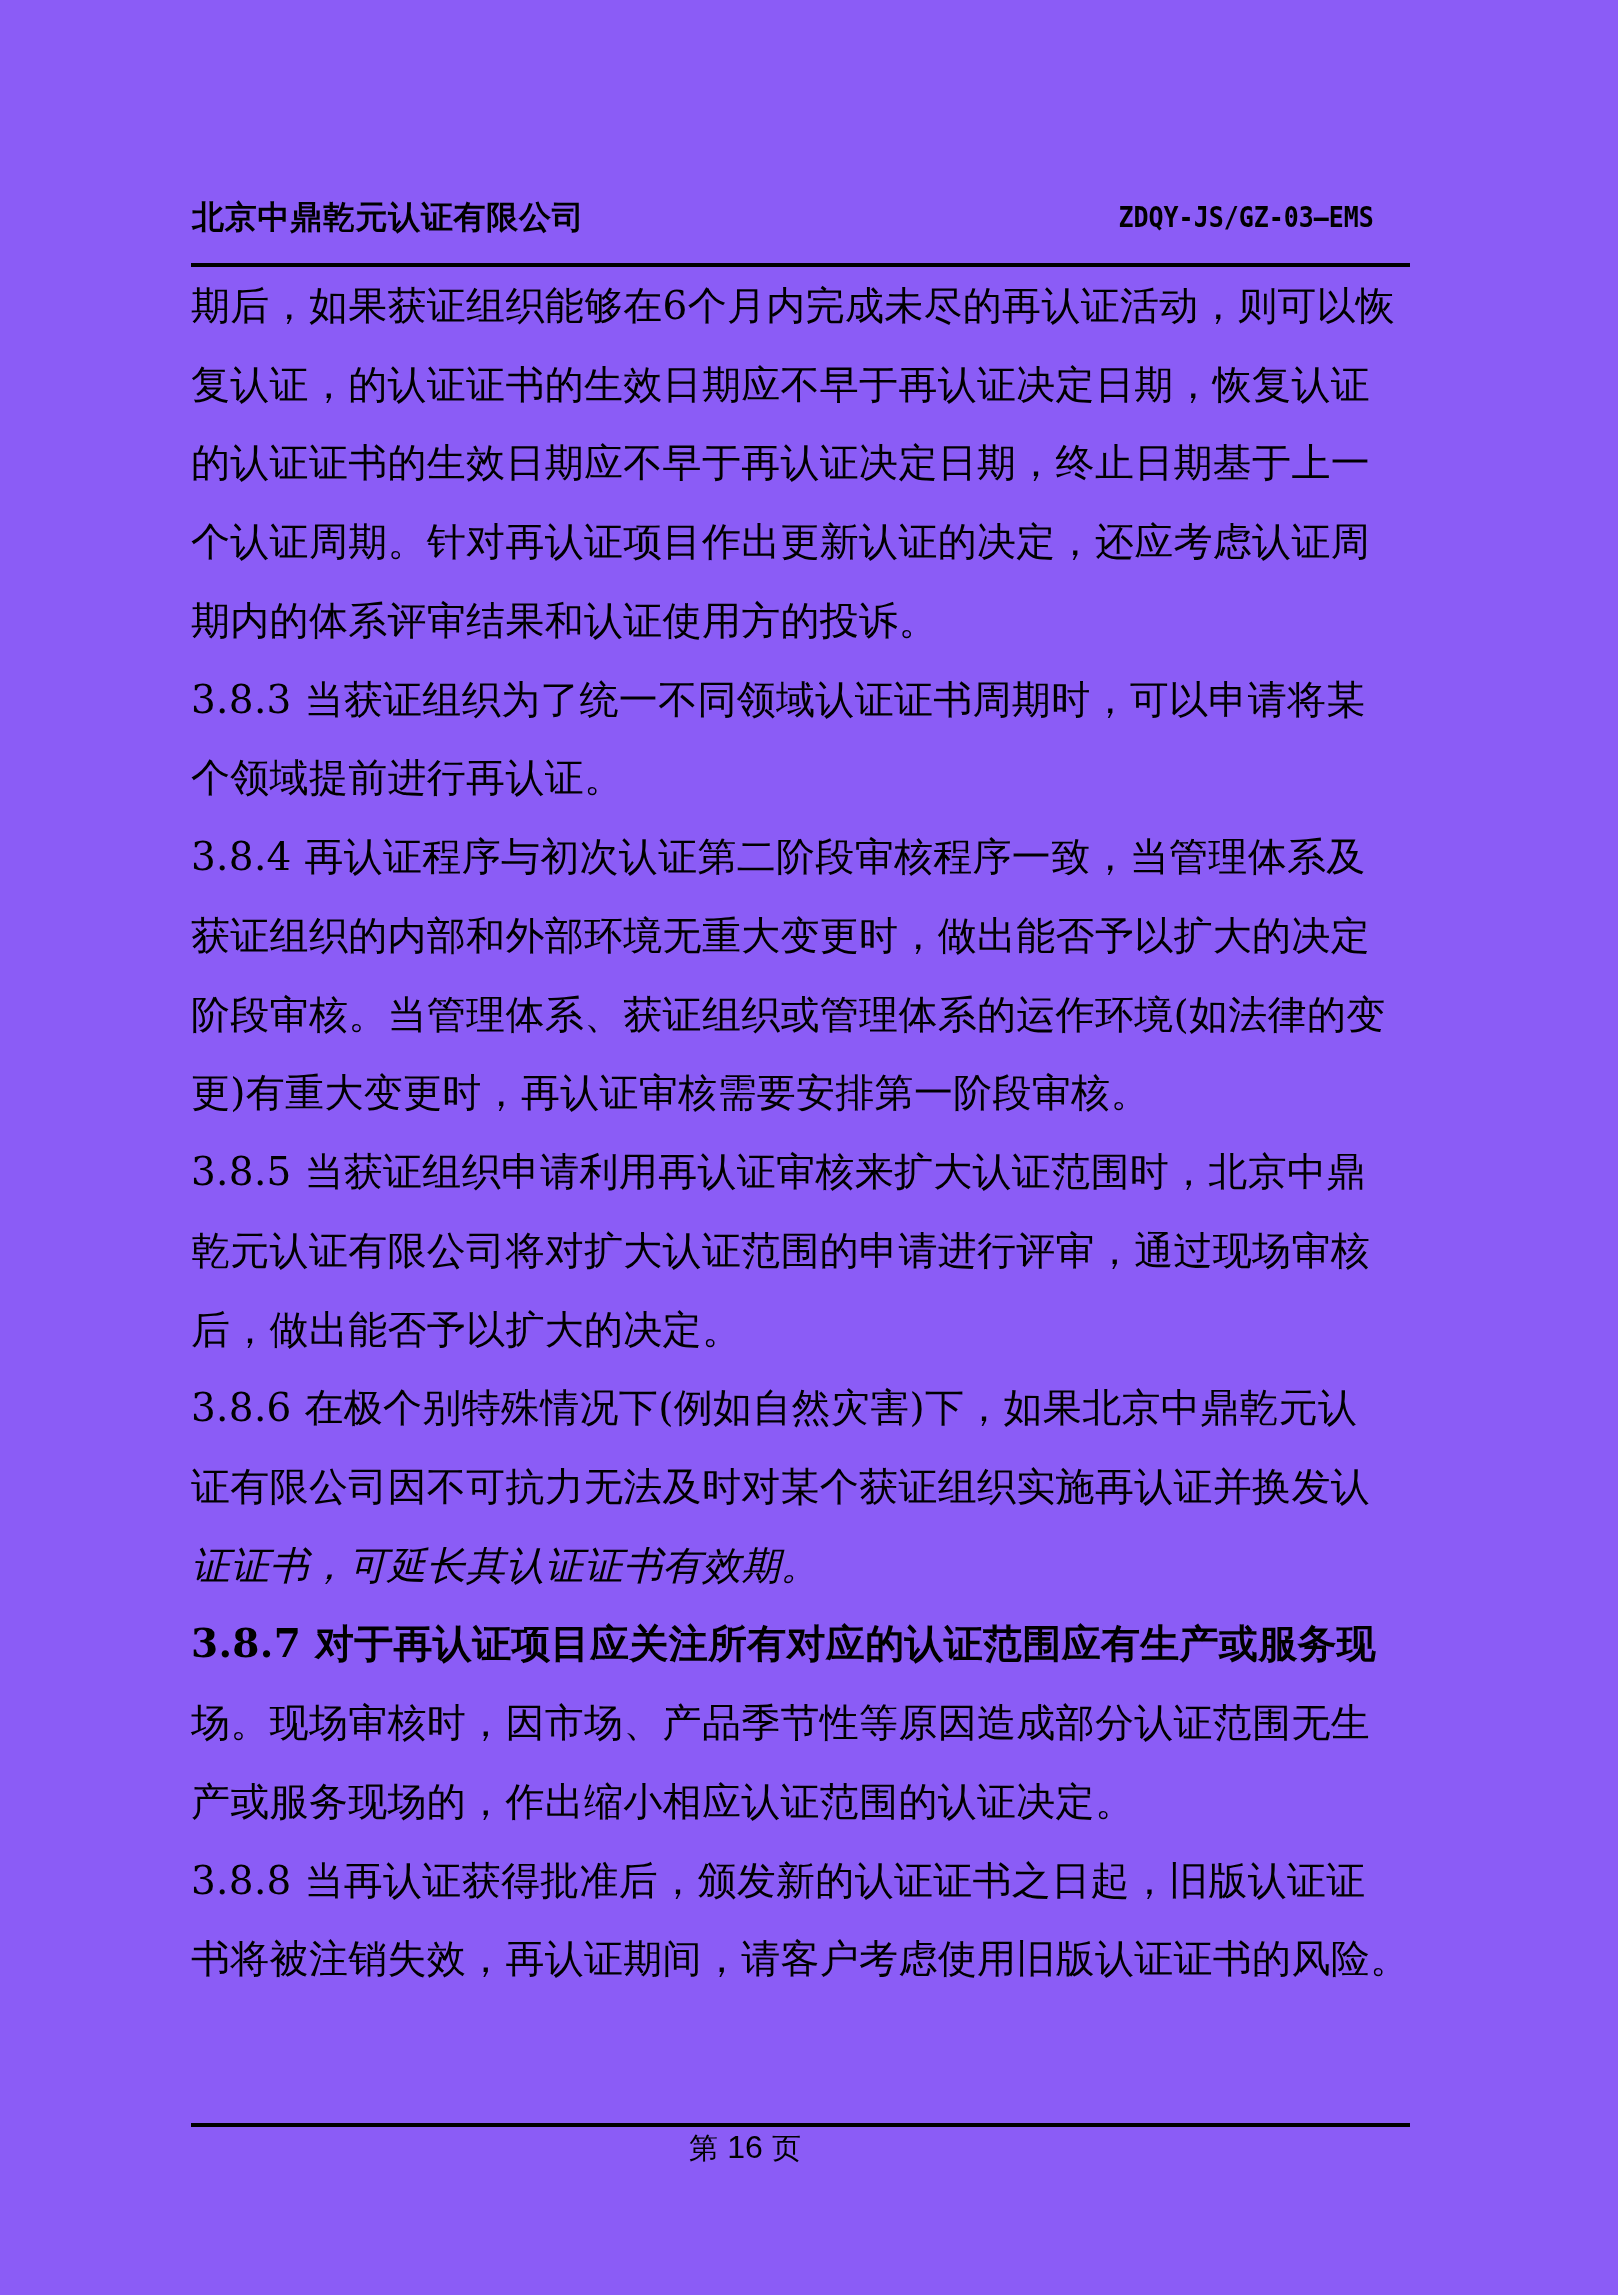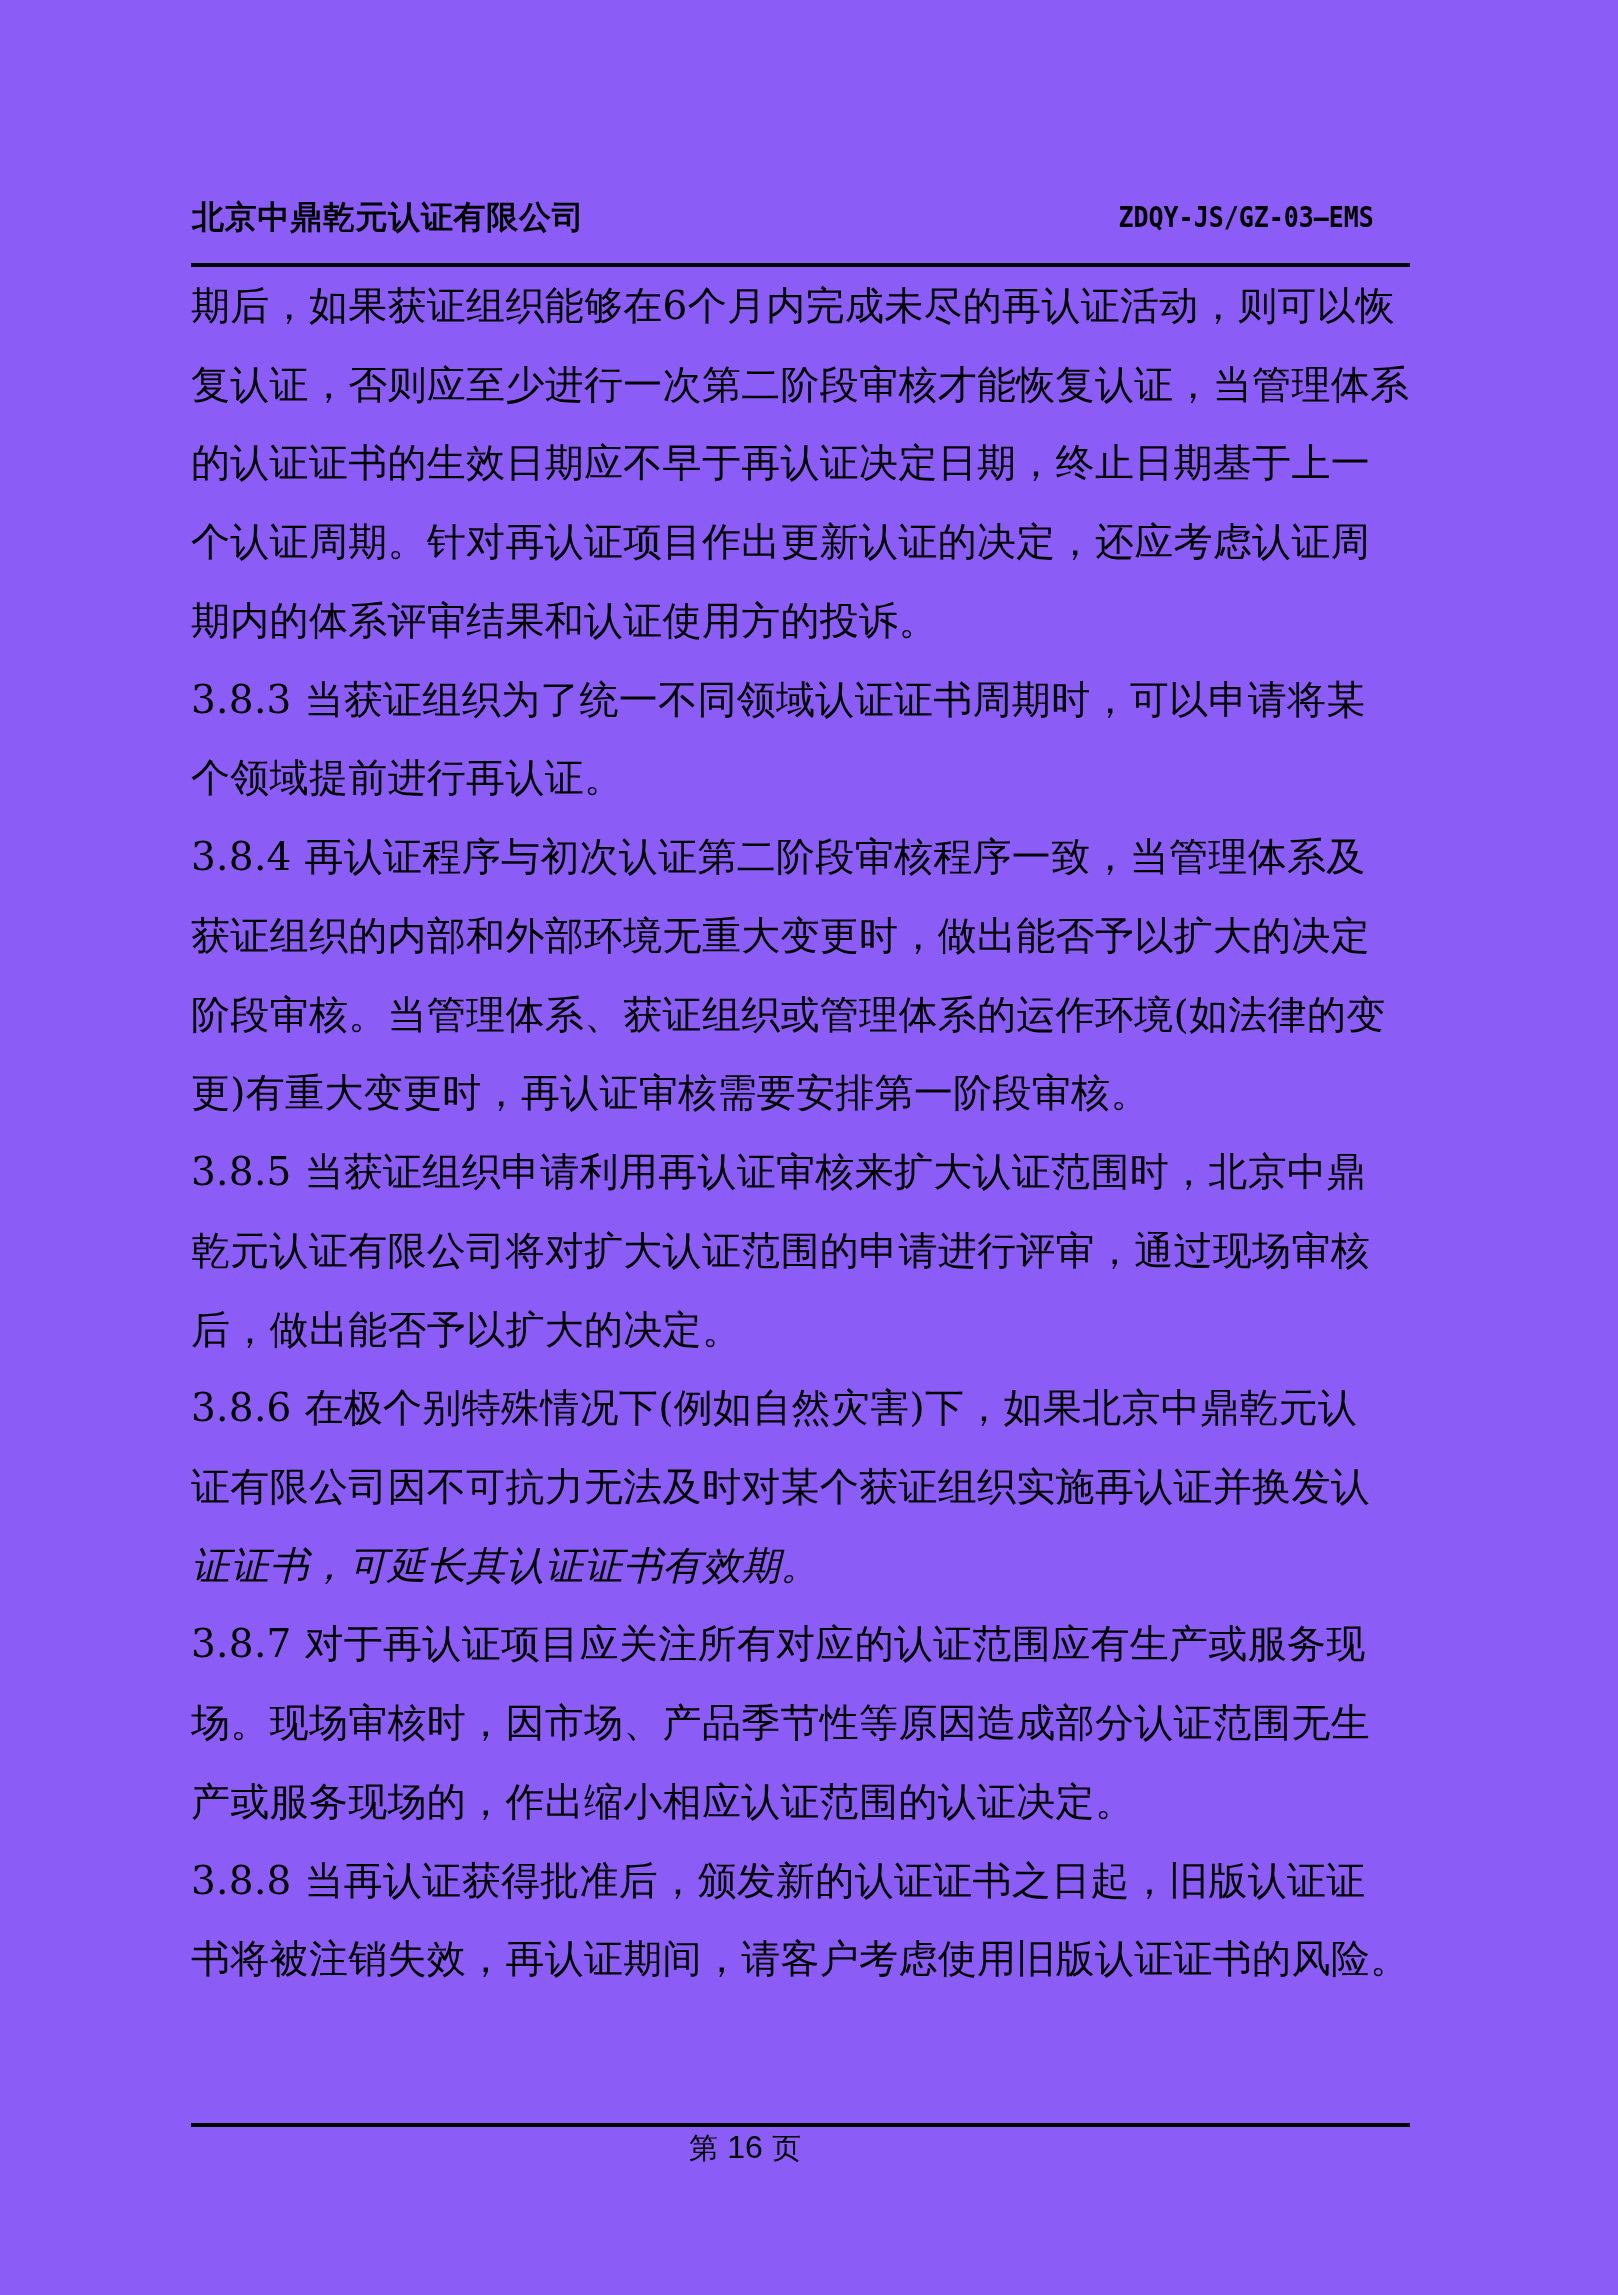--- a/index.html
+++ b/index.html
@@ -103,37 +103,37 @@
 <body>
 
 <div class="page">
 
   <div class="header-left">北京中鼎乾元认证有限公司</div>
   <div class="header-right">ZDQY-JS/GZ-03—EMS</div>
   <div class="rule top"></div>
 
   <div class="body-lines">
     <div class="line" style="top:0px;">期后，如果获证组织能够在6个月内完成未尽的再认证活动，则可以恢</div>
-    <div class="line" style="top:79px;">复认证，否则应至少进行一次第二阶段审核才能恢复认证，当管理体系</div>
+    <div class="line" style="top:79px;">复认证，的认证证书的生效日期应不早于再认证决定日期，恢复认证</div>
     <div class="line" style="top:157px;">的认证证书的生效日期应不早于再认证决定日期，终止日期基于上一</div>
     <div class="line" style="top:236px;">个认证周期。针对再认证项目作出更新认证的决定，还应考虑认证周</div>
     <div class="line" style="top:315px;">期内的体系评审结果和认证使用方的投诉。</div>
     <div class="line" style="top:394px;">3.8.3 当获证组织为了统一不同领域认证证书周期时，可以申请将某</div>
     <div class="line" style="top:472px;">个领域提前进行再认证。</div>
     <div class="line" style="top:551px;">3.8.4 再认证程序与初次认证第二阶段审核程序一致，当管理体系及</div>
     <div class="line" style="top:630px;">获证组织的内部和外部环境无重大变更时，做出能否予以扩大的决定</div>
     <div class="line" style="top:709px;">阶段审核。当管理体系、获证组织或管理体系的运作环境(如法律的变</div>
     <div class="line" style="top:787px;">更)有重大变更时，再认证审核需要安排第一阶段审核。</div>
     <div class="line" style="top:866px;">3.8.5 当获证组织申请利用再认证审核来扩大认证范围时，北京中鼎</div>
     <div class="line" style="top:945px;">乾元认证有限公司将对扩大认证范围的申请进行评审，通过现场审核</div>
     <div class="line" style="top:1024px;">后，做出能否予以扩大的决定。</div>
     <div class="line" style="top:1102px;">3.8.6 在极个别特殊情况下(例如自然灾害)下，如果北京中鼎乾元认</div>
     <div class="line" style="top:1181px;">证有限公司因不可抗力无法及时对某个获证组织实施再认证并换发认</div>
     <div class="line" style="top:1260px;font-style:italic;">证证书，可延长其认证证书有效期。</div>
-    <div class="line" style="top:1338px;">3.8.7 对于再认证项目应关注所有对应的认证范围应有生产或服务现</div>
+    <div class="line" style="top:1338px;font-weight:bold;">3.8.7 对于再认证项目应关注所有对应的认证范围应有生产或服务现</div>
     <div class="line" style="top:1417px;">场。现场审核时，因市场、产品季节性等原因造成部分认证范围无生</div>
     <div class="line" style="top:1496px;">产或服务现场的，作出缩小相应认证范围的认证决定。</div>
     <div class="line" style="top:1575px;">3.8.8 当再认证获得批准后，颁发新的认证证书之日起，旧版认证证</div>
     <div class="line" style="top:1653px;">书将被注销失效，再认证期间，请客户考虑使用旧版认证证书的风险。</div>
   </div>
 
 
   <div class="rule bottom"></div>
   <div class="footer-page">
     <span>第</span>

